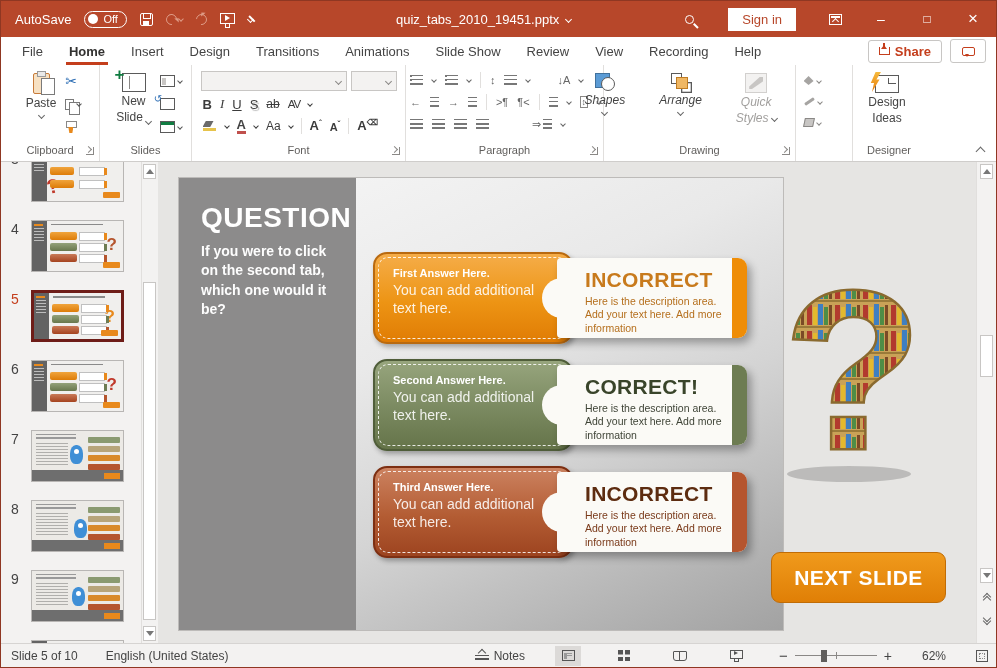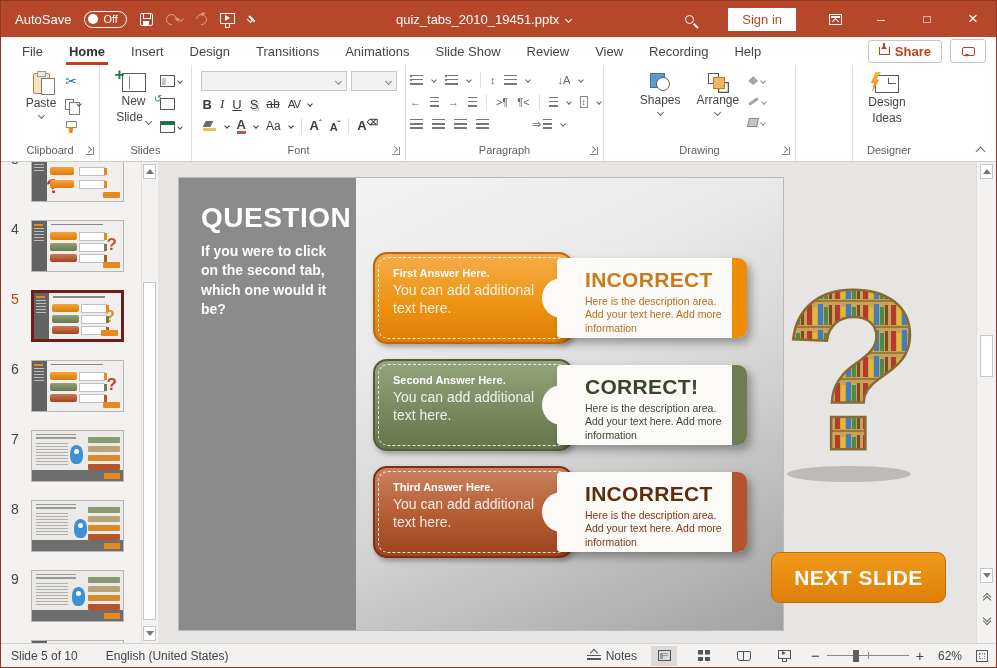--- a/index.html
+++ b/index.html
@@ -207,21 +207,21 @@
   .vscroll .sbtn { left:3px; }
   .dblchv { position:absolute; left:3px; width:13px; height:14px; display:flex; flex-direction:column; align-items:center; justify-content:center; }
   .dc { width:6px; height:6px; border-left:1.7px solid #666; border-top:1.7px solid #666; }
   .dc.up { transform:rotate(45deg); margin-bottom:-3px; }
   .dc.dn { transform:rotate(225deg); margin-top:-3px; }
 
   
   .statusbar { height:24px; background:#f3f2f1; border-top:1px solid #d6d4d2; display:flex; align-items:center;
                font-size:12px; color:#444; flex:0 0 auto; padding:0 8px 0 10px; }
   .sb-left { display:flex; gap:28px; }
-  .sb-right { margin-left:auto; display:flex; align-items:center; gap:14px; }
+  .sb-right { margin-left:auto; display:flex; align-items:center; gap:30px; }
   .notes { display:flex; align-items:center; gap:5px; }
   .notes-ic { width:14px; height:9px; position:relative; }
   .notes-ic::before { content:""; position:absolute; left:0; right:0; bottom:0; height:5px; background:repeating-linear-gradient(to bottom,#555 0 1.3px,transparent 1.3px 3.5px); }
   .notes-ic::after { content:""; position:absolute; left:4px; top:-1px; width:5px; height:5px; border-left:1.3px solid #555; border-top:1.3px solid #555; transform:rotate(45deg); }
   .view-ic { width:26px; height:20px; display:flex; align-items:center; justify-content:center; }
   .view-ic.active { background:#dcdad8; }
   .vi-norm { width:13px; height:11px; border:1.3px solid #555; position:relative; }
   .vi-norm::before { content:""; position:absolute; left:1.5px; top:1.5px; width:3px; height:6px; background:#999; }
   .vi-norm::after { content:""; position:absolute; right:1.5px; top:2px; width:5px; height:5px; background:repeating-linear-gradient(to bottom,#999 0 1px,transparent 1px 2.5px); }
   .vi-grid { width:12px; height:11px; background:
@@ -431,30 +431,38 @@
                 <span class="lines short"></span>
               </span>
             <span class="chv" style="width:4px;height:4px;"></span>
           </div>
         </div>
       </div>
       <div class="g-label"><span>Paragraph</span><span class="dlg"></span></div>
     </div>
 
     <div class="rgroup" style="width:192px;">
-      <div class="g-body" style="gap:2px;">
+      <div class="g-body" style="gap:20px;font-style:italic;">
         <div class="bigbtn">
           <span class="shapes-ic"></span>
           <span>Shapes</span>
           <span class="chv"></span>
         </div>
         <div class="bigbtn">
           <span class="arrange-ic"></span>
           <span>Arrange</span>
           <span class="chv"></span>
+        </div>
+        <div class="bigbtn grayed">
+          <span class="qstyle-ic"></span>
+          <span>Quick</span>
+          <span style="display:flex;align-items:center;gap:3px;">
+              <span>Styles</span>
+              <span class="chv"></span>
+            </span>
         </div>
         <div class="smcol" style="gap:6px;">
           <span class="dsm">
               <span class="fill-ic"></span>
               <span class="chv" style="width:4px;height:4px;"></span>
             </span>
           <span class="dsm">
               <span class="outl-ic"></span>
               <span class="chv" style="width:4px;height:4px;"></span>
             </span>

